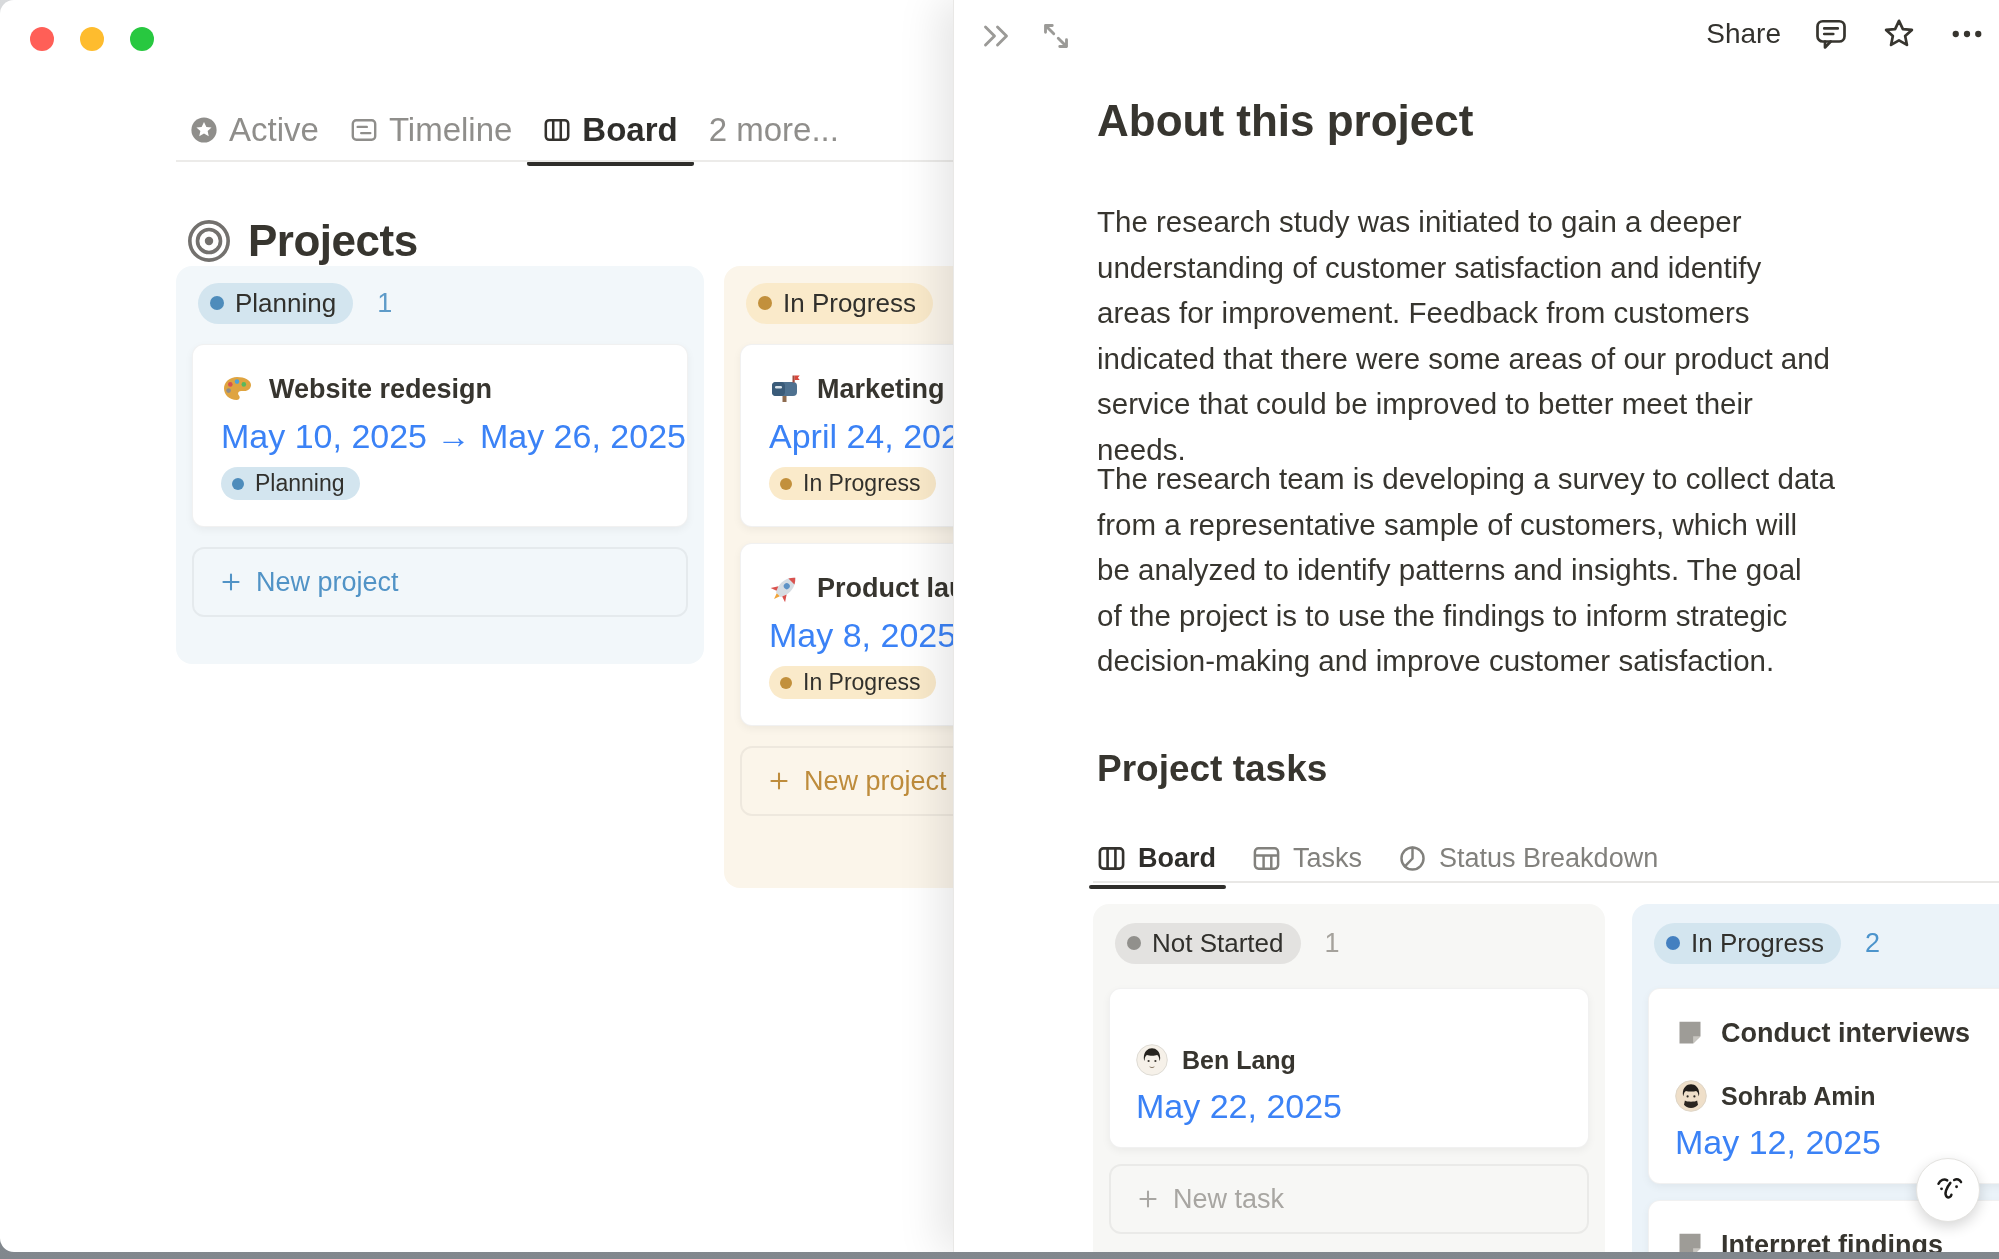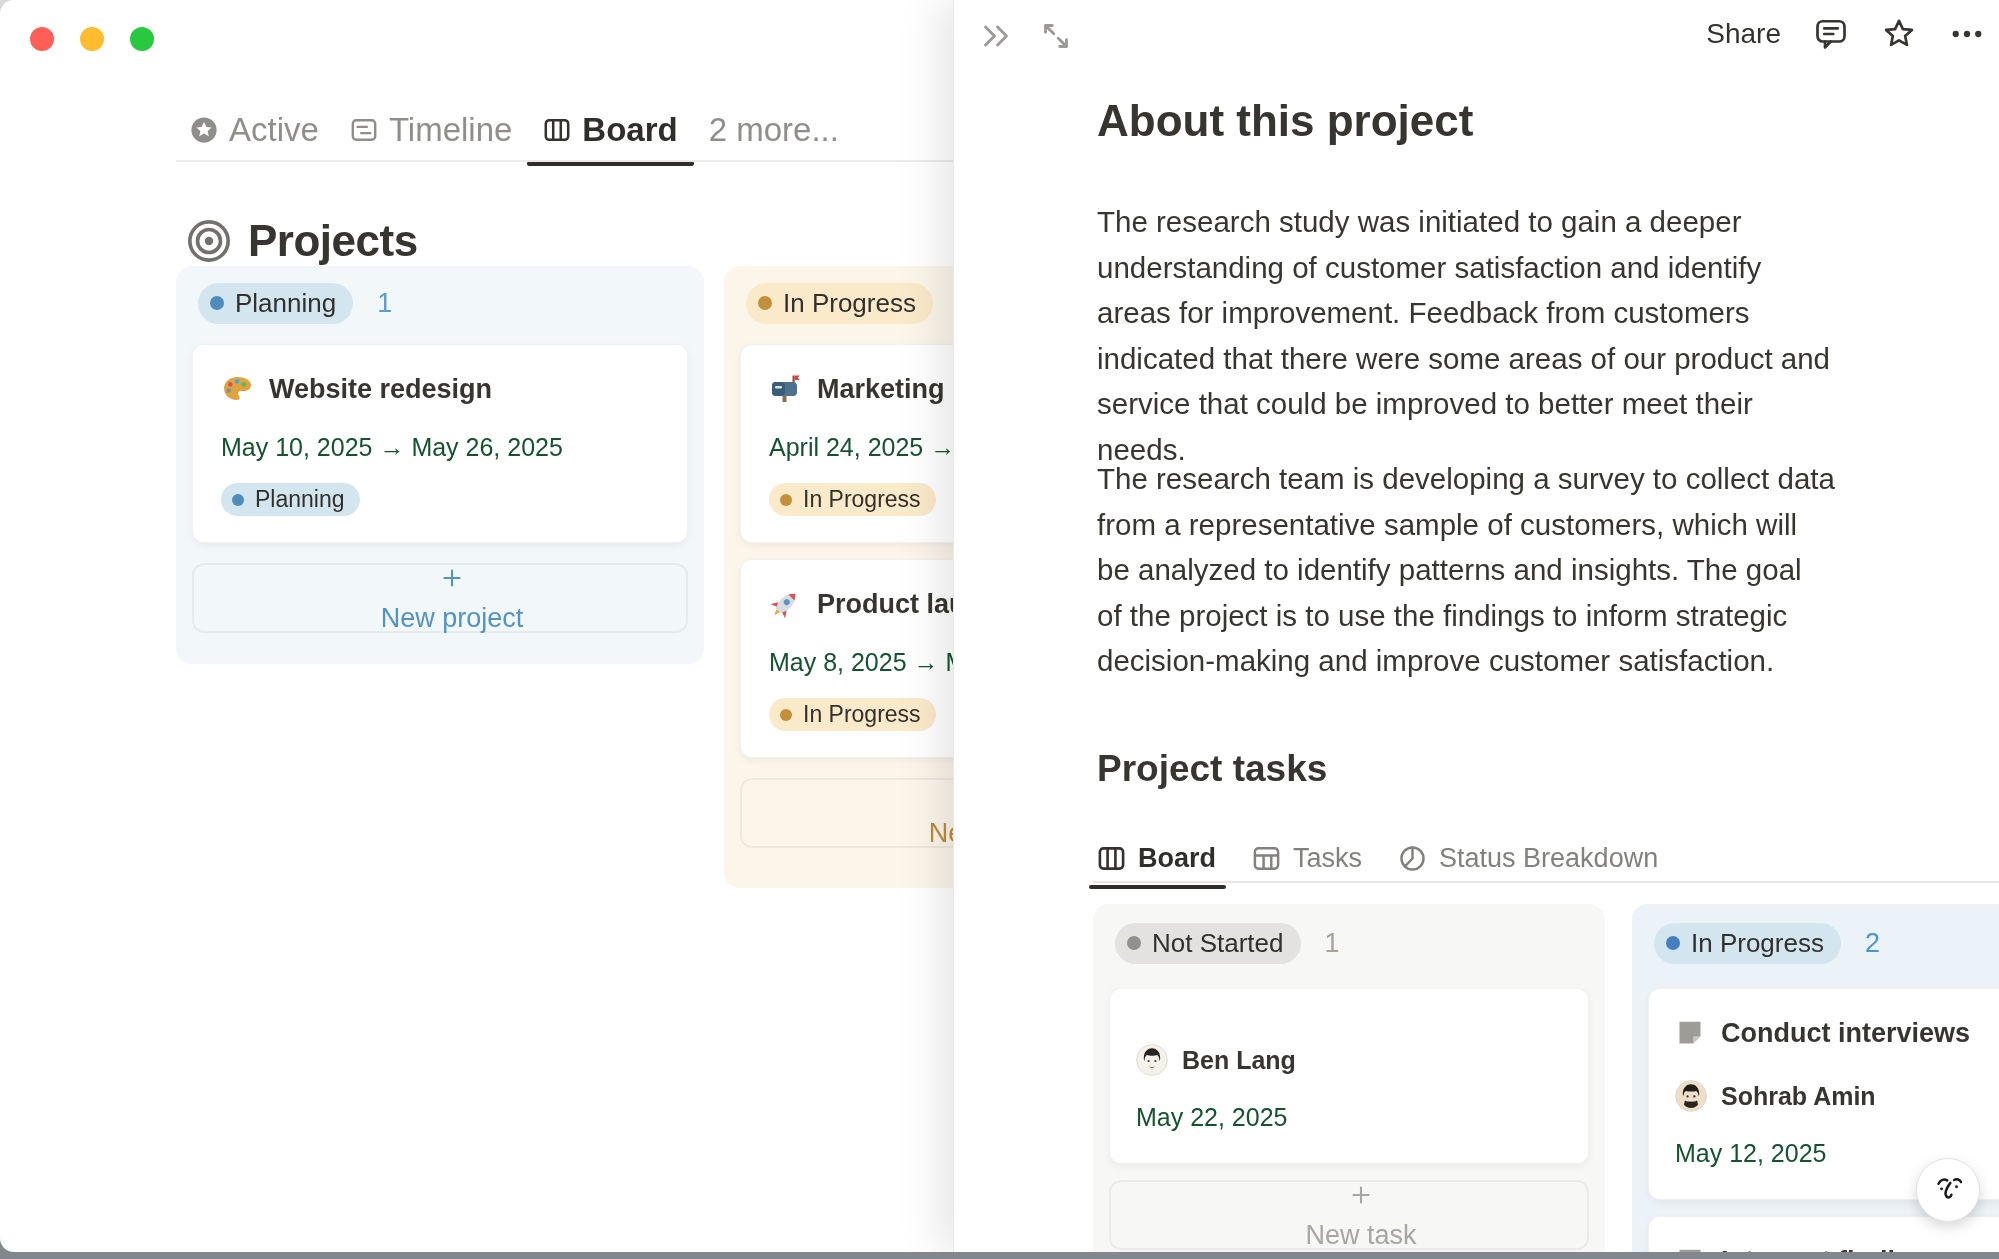--- a/index.html
+++ b/index.html
@@ -38,28 +38,28 @@
   .pill-blue { background:#D3E5EF; } .pill-blue .dot { background:#4E8CBB; }
   .pill-yellow { background:#FAEACA; } .pill-yellow .dot { background:#C2903C; }
   .pill-gray { background:#E3E2E0; } .pill-gray .dot { background:#91908C; }
   .count { font-size:27px; }
   .count-blue { color:#5E9BC8; } .count-blue2 { color:#4C94CC; } .count-gray { color:#A5A29C; }
   .card { background:#fff; border:1px solid rgba(0,0,0,0.055); border-radius:12px;
           box-shadow:0 3px 9px rgba(0,0,0,0.05); padding:26px 28px; margin-top:22px; cursor:pointer; }
   .card-title { display:flex; align-items:center; gap:16px; height:36px; white-space:nowrap; }
   .card-title .emoji { width:32px; height:32px; flex:0 0 auto; display:inline-flex; }
   .card-title .t { font-size:27px; font-weight:600; color:#37352F; }
-  .card-date { margin-top:26px; font-size:25px; color:#14532d; height:30px; white-space:nowrap; }
+  .card-date { margin-top:10px; font-size:34px; color:#3b82f6; height:30px; white-space:nowrap; }
   .card-tag { margin-top:20px; }
   .person { display:flex; align-items:center; gap:14px; height:34px; margin-top:28px; white-space:nowrap; }
   .person .av { width:32px; height:32px; flex:0 0 auto; display:inline-flex; }
   .person .nm { font-size:25px; color:#37352F;font-weight:bold; }
   .newbtn { display:flex; align-items:center; gap:12px; margin-top:20px; height:70px; width:100%;
             border:2px solid rgba(0,0,0,0.05); border-radius:12px; background:transparent;
-            font-family:inherit; font-size:27px; padding-left:24px; cursor:pointer;flex-direction:column; }
+            font-family:inherit; font-size:27px; padding-left:24px; cursor:pointer; }
   .newbtn .plus { width:26px; height:26px; display:inline-flex; }
   .link-blue { color:#5193C6; } .link-gold { color:#BE8C3C; } .link-gray { color:#A8A6A2; }
   
   .col-planning { left:176px; top:266px; width:528px; height:398px; background:#F2F7FA; }
   .col-inprog-l { left:724px; top:266px; width:528px; height:622px; background:#FBF5EA; }
   .col-inprog-l .card + .card { margin-top:16px; }
   
   .panel { position:absolute; left:953px; top:0; width:1046px; height:1252px; background:#fff;
            border-left:1px solid #E9E8E6; box-shadow:-14px 0 40px rgba(0,0,0,0.10); overflow:hidden; }
   .ptool-left { position:absolute; left:24px; top:18px; display:flex; gap:24px; align-items:center; }

